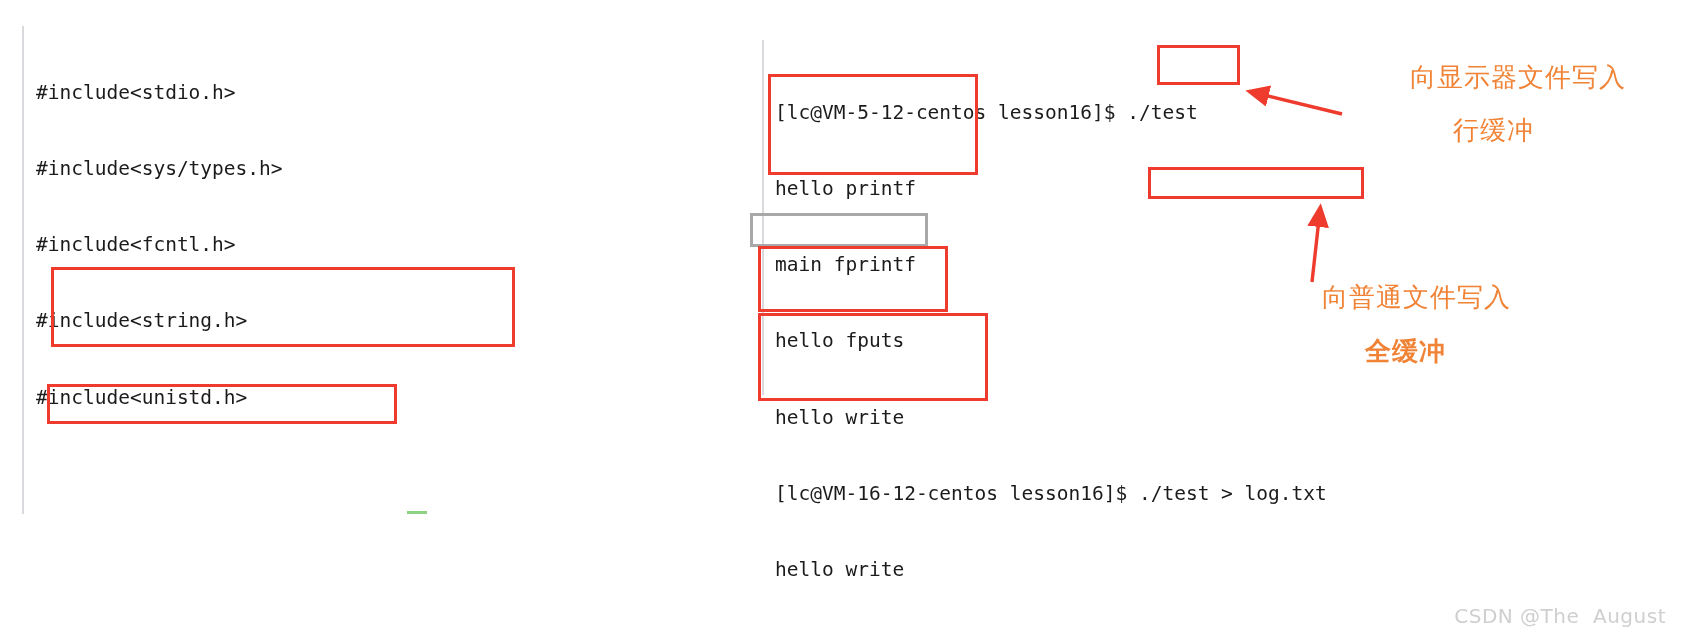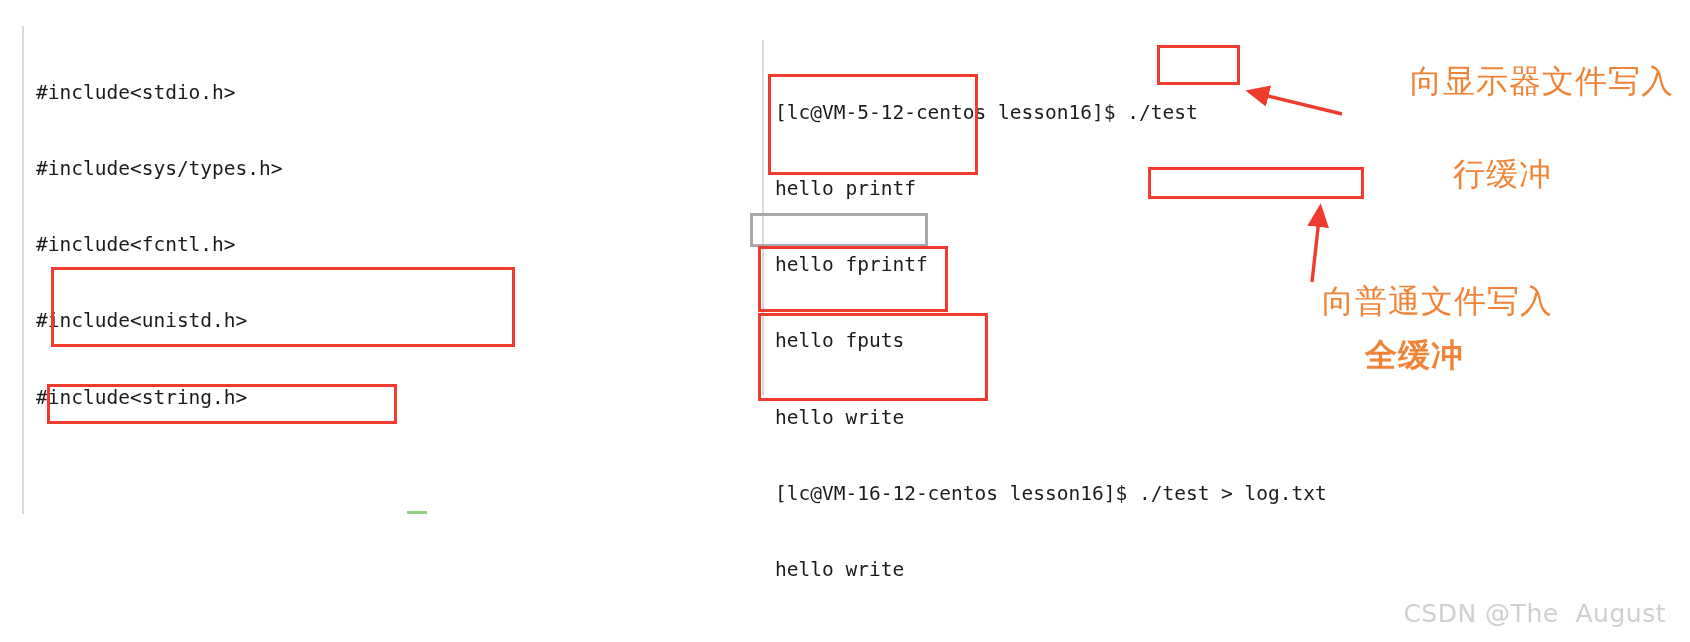--- a/index.html
+++ b/index.html
@@ -39,31 +39,31 @@
   .box.gray{border-color:#a8a8a8;border-width:3px;}
 
   
   .arrowsvg{position:absolute;overflow:visible;}
 
   
   .cn{
     position:absolute;
     font-family:"DejaVu Sans","Liberation Sans",sans-serif;
     color:#f08336;
-    font-size:32px;
+    font-size:26px;
     white-space:nowrap;
     letter-spacing:1px;
   }
 
   
   #watermark{
     position:absolute;
     right:24px;bottom:14px;
     font-family:"DejaVu Sans","Liberation Sans",sans-serif;
-    font-size:25px;
+    font-size:20px;
     color:#cfcfcf;
     white-space:pre;
     letter-spacing:.5px;
   }
 
   
   #green-artifact{
     position:absolute;left:407px;top:511px;width:20px;height:3px;background:#7ac96b;opacity:.85;
   }
 </style>
@@ -71,22 +71,22 @@
 <body>
 
 <div class="canvas">
 
   <div class="rule" id="left-rule"></div>
 
   <div class="term" id="left-terminal">
     <div class="line">#include&lt;stdio.h&gt;</div>
     <div class="line">#include&lt;sys/types.h&gt;</div>
     <div class="line">#include&lt;fcntl.h&gt;</div>
+    <div class="line">#include&lt;string.h&gt;</div>
     <div class="line">#include&lt;unistd.h&gt;</div>
-    <div class="line">#include&lt;string.h&gt;</div>
     
     
     
     
     
     
     
     
     
     
@@ -98,21 +98,21 @@
 
   <div class="box" style="left:47px;top:384px;width:350px;height:40px;"></div>
 
   <div id="green-artifact"></div>
 
   <div class="rule" id="right-rule"></div>
 
   <div class="term" id="right-terminal">
     <div class="line">[lc@VM-5-12-centos lesson16]$ ./test</div>
     <div class="line">hello printf</div>
-    <div class="line">hello fprintf</div>
+    <div class="line">main fprintf</div>
     <div class="line">hello fputs</div>
     <div class="line">hello write</div>
     <div class="line">[lc@VM-16-12-centos lesson16]$ ./test &gt; log.txt</div>
     <div class="line">hello write</div>
     
     
     
     
     
     
@@ -142,20 +142,20 @@
   <svg class="arrowsvg" style="left:1290px;top:198px;width:50px;height:90px;" viewBox="0 0 50 90">
     <defs>
       <marker id="ah2" markerWidth="7" markerHeight="7" refX="5" refY="3.2" orient="auto">
         <path d="M0,0 L7,3.2 L0,6.4 z" fill="#ef3b2d"></path>
       </marker>
     </defs>
     <path d="M22,84 L30,12" stroke="#ef3b2d" stroke-width="3.4" fill="none" marker-end="url(#ah2)"></path>
   </svg>
 
   <div class="cn" style="left:1410px;top:60px;">向显示器文件写入</div>
-  <div class="cn" style="left:1453px;top:113px;margin-top:40px;">行缓冲</div>
+  <div class="cn" style="left:1453px;top:113px;">行缓冲</div>
 
   <div class="cn" style="left:1322px;top:280px;">向普通文件写入</div>
   <div class="cn" style="left:1365px;top:334px;font-weight:bold;">全缓冲</div>
 
   <div id="watermark">CSDN @The  August</div>
 
 </div>
 
 </body></html>

